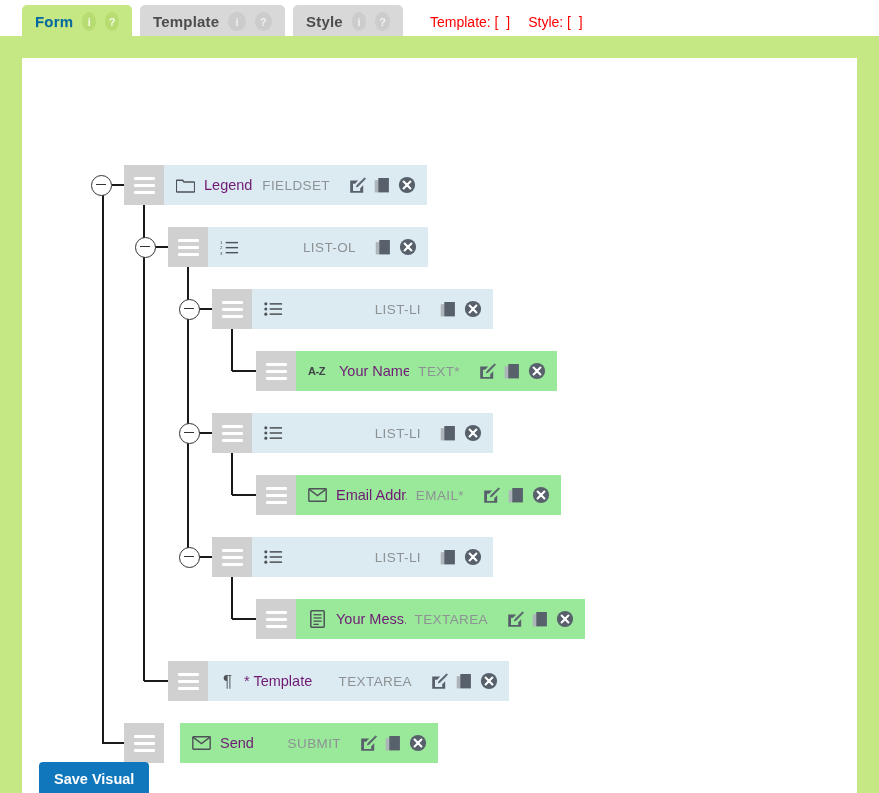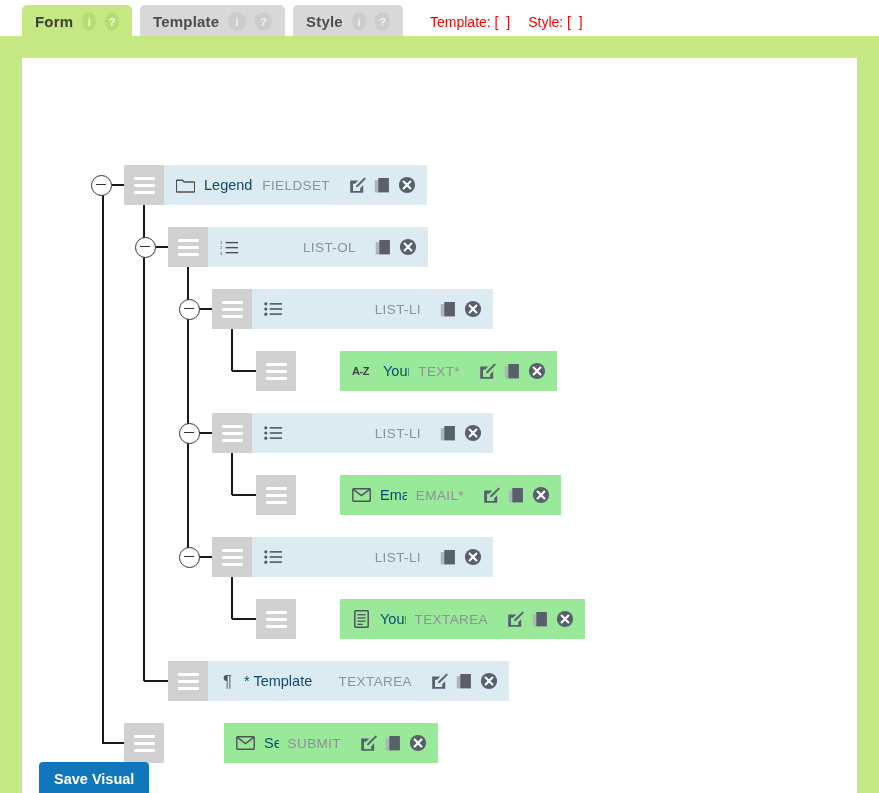--- a/index.html
+++ b/index.html
@@ -26,21 +26,21 @@
     gap: 9px;
     cursor: pointer;
     user-select: none;
   }
   .tab.active { background: #c5e884; }
   .tab.inactive { background: #d8d8d8; }
   .tab-label {
     font-size: 15px; font-weight: bold;
     letter-spacing: .2px;
   }
-  .tab.active .tab-label { color: #404040; text-shadow: 0 1px 0 rgba(0,0,0,.10); }
+  .tab.active .tab-label { color: #0369a1; text-shadow: 0 1px 0 rgba(0,0,0,.10); }
   .tab.inactive .tab-label { color: #4d4d4d; }
   .badge {
     width: 19px; height: 19px; border-radius: 50%;
     display: flex; align-items: center; justify-content: center;
     font-size: 11px; font-weight: bold;
     cursor: pointer;
   }
   .tab.active .badge { background: #b7dd72; color: #f4fbe8; }
   .tab.inactive .badge { background: #cccccc; color: #f0f0f0; }
 
@@ -112,42 +112,42 @@
     border-radius: 1px;
   }
   .body {
     flex: 1 1 auto;
     display: flex; align-items: center;
     padding: 0 11px 0 12px;
     gap: 9px;
     min-width: 0;
   }
   .body.blue  { background: #dcebf1; }
-  .body.green { background: #9ae89a; margin-left: 44px; }
+  .body.green { background: #9ae89a; }
 
   .type-icon {
     width: 19px; height: 19px;
     flex: 0 0 19px;
     color: #4d5356;
     display: flex; align-items: center; justify-content: center;
   }
   .type-icon svg { display: block; }
   .az-icon {
     font-size: 11px; font-weight: bold;
     letter-spacing: -.4px;
     color: #3d4346;
     width: 22px; flex: 0 0 22px;
   }
   .pilcrow-icon {
     font-size: 17px; color: #4d5356;
     width: 15px; flex: 0 0 15px; text-align: center;
     line-height: 1;
   }
   .node-label {
-    font-size: 14.5px; color: #0c4a6e;
+    font-size: 14.5px; color: #701a75;
     white-space: nowrap; overflow: hidden;
   }
   .node-type {
     font-size: 13.5px; color: #8d9295;
     letter-spacing: .4px; white-space: nowrap;
     margin-left: auto;
   }
   .actions {
     display: flex; align-items: center;
     gap: 8px; margin-left: 10px;

